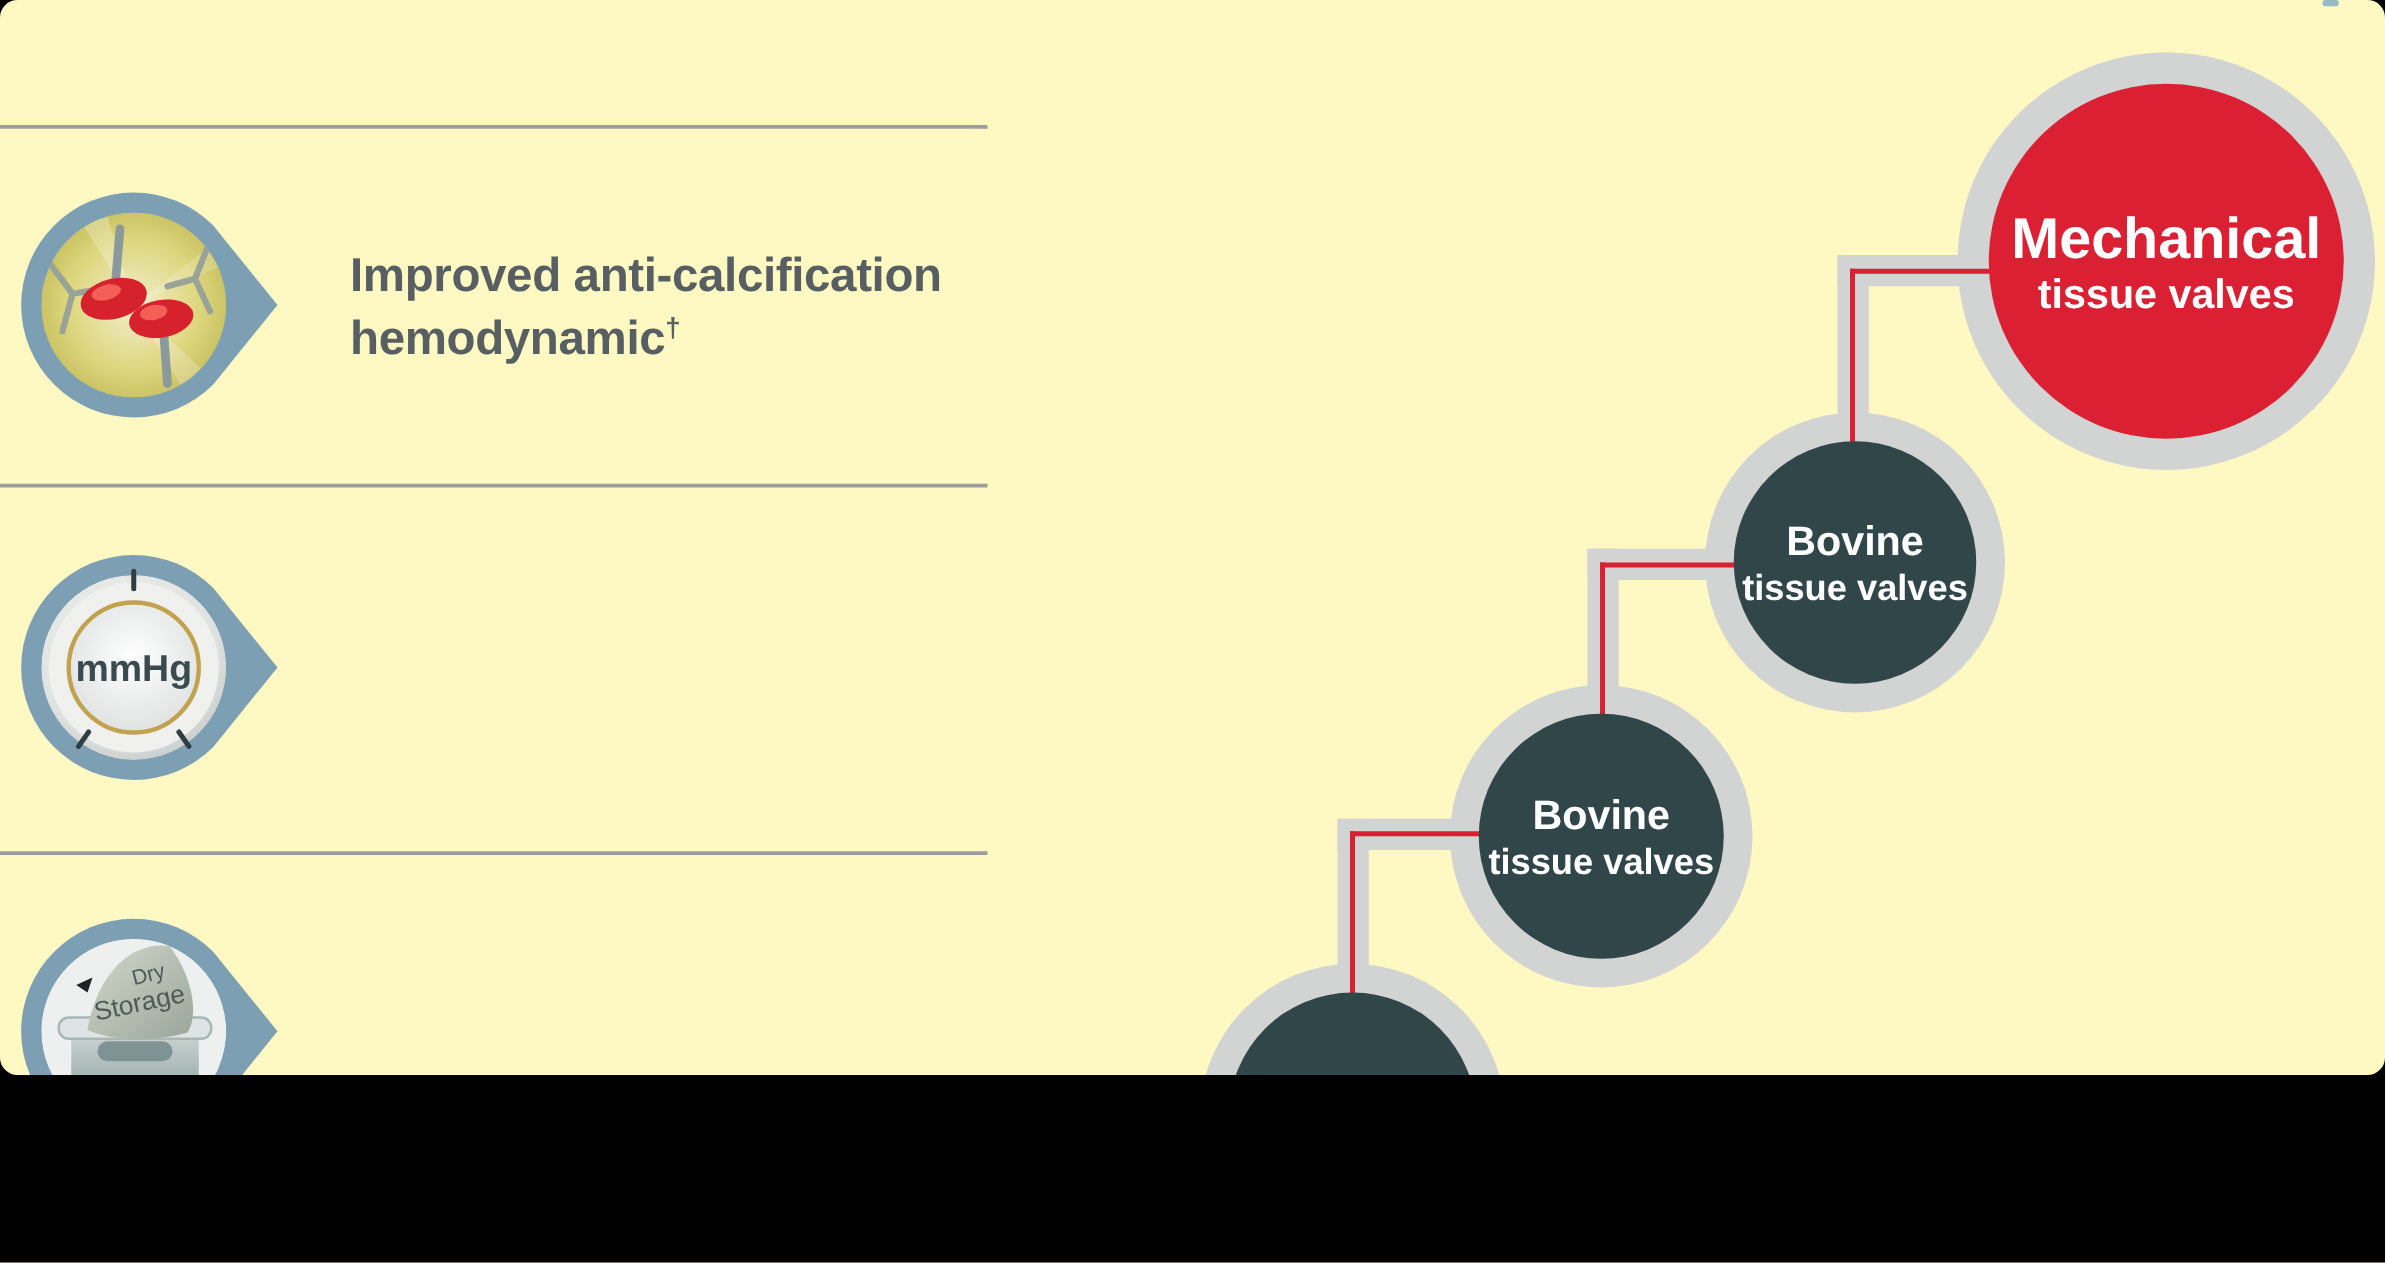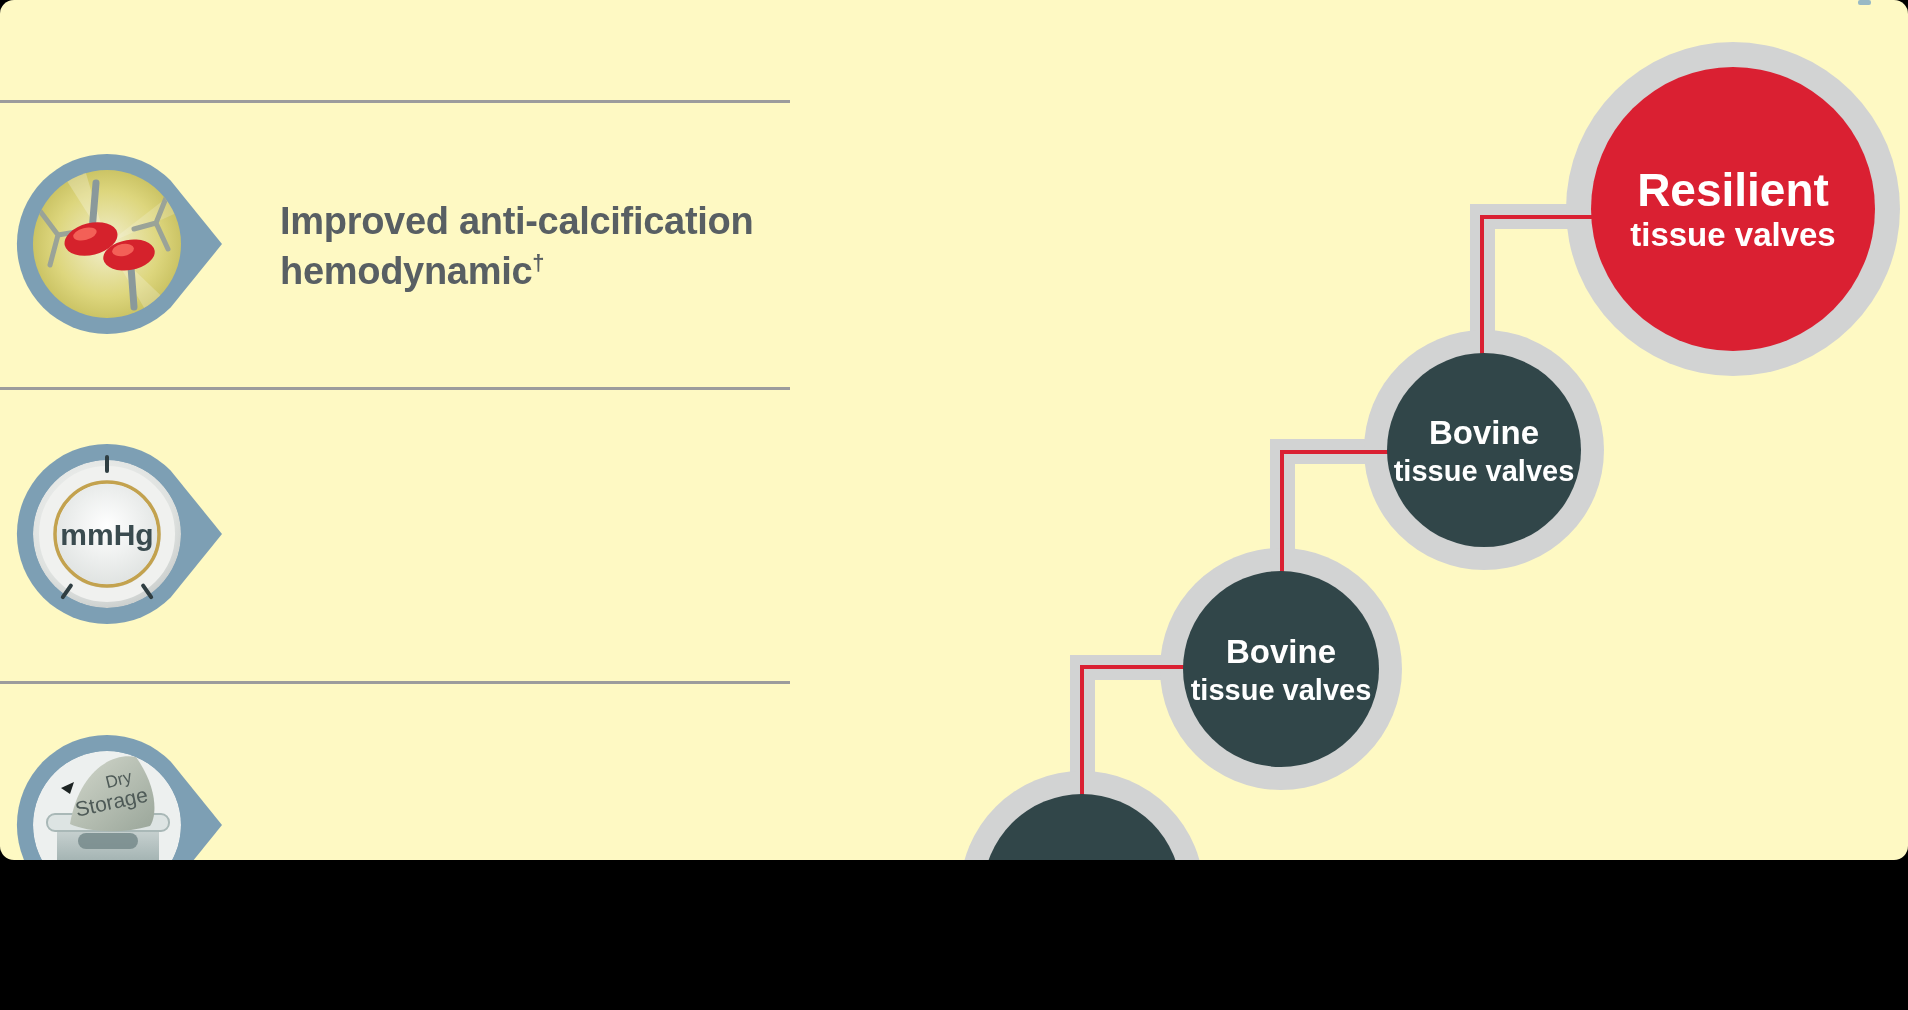--- a/index.html
+++ b/index.html
@@ -149,19 +149,19 @@
     </div>
     <div class="node-inner dark" style="left:1183px;top:571px;width:196px;height:196px">
       <div class="node-title">Bovine</div>
       <div class="node-subtitle">tissue valves</div>
     </div>
     <div class="node-inner dark" style="left:1387px;top:353px;width:194px;height:194px">
       <div class="node-title">Bovine</div>
       <div class="node-subtitle">tissue valves</div>
     </div>
     <div class="node-inner red" style="left:1591px;top:67px;width:284px;height:284px">
-      <div class="node-title">Resilient</div>
+      <div class="node-title">Mechanical</div>
       <div class="node-subtitle">tissue valves</div>
     </div>
   </div>
 
   <div class="edge-artifact"></div>
 </div>
 
 </body></html>

